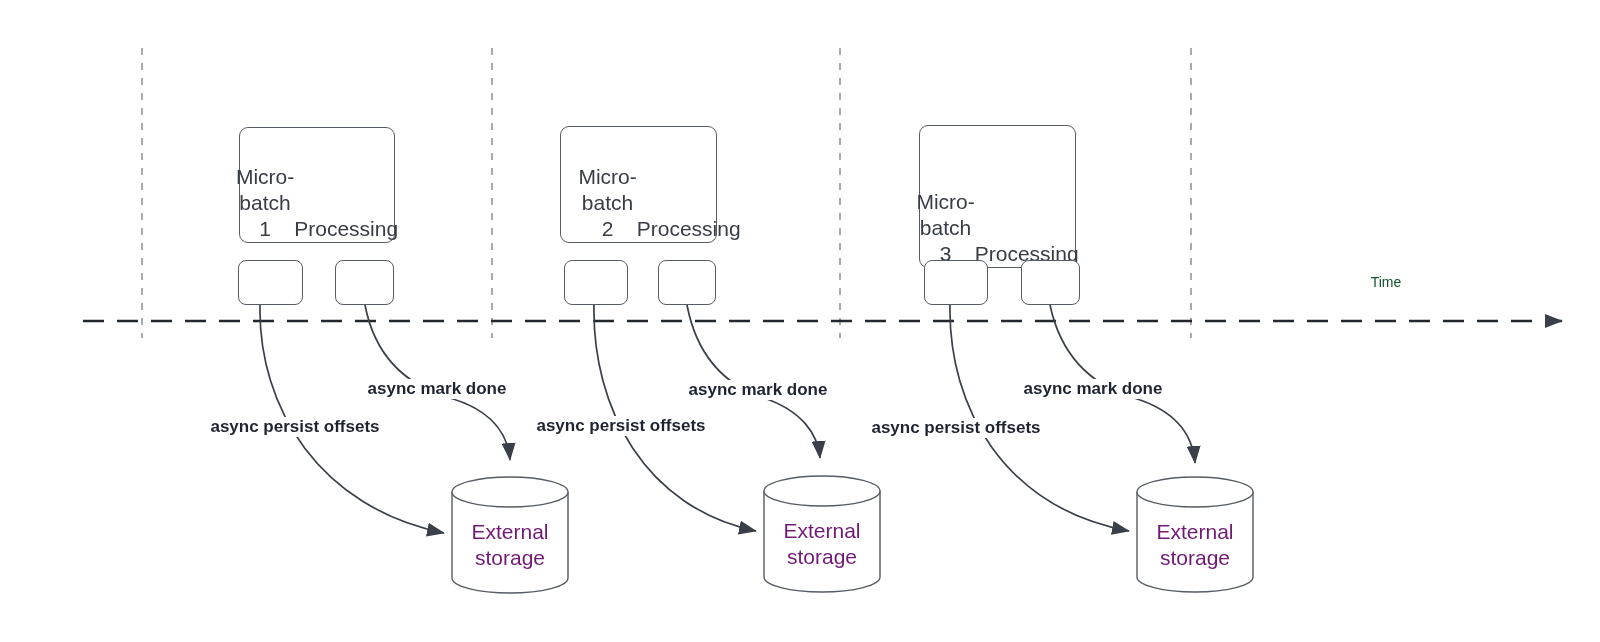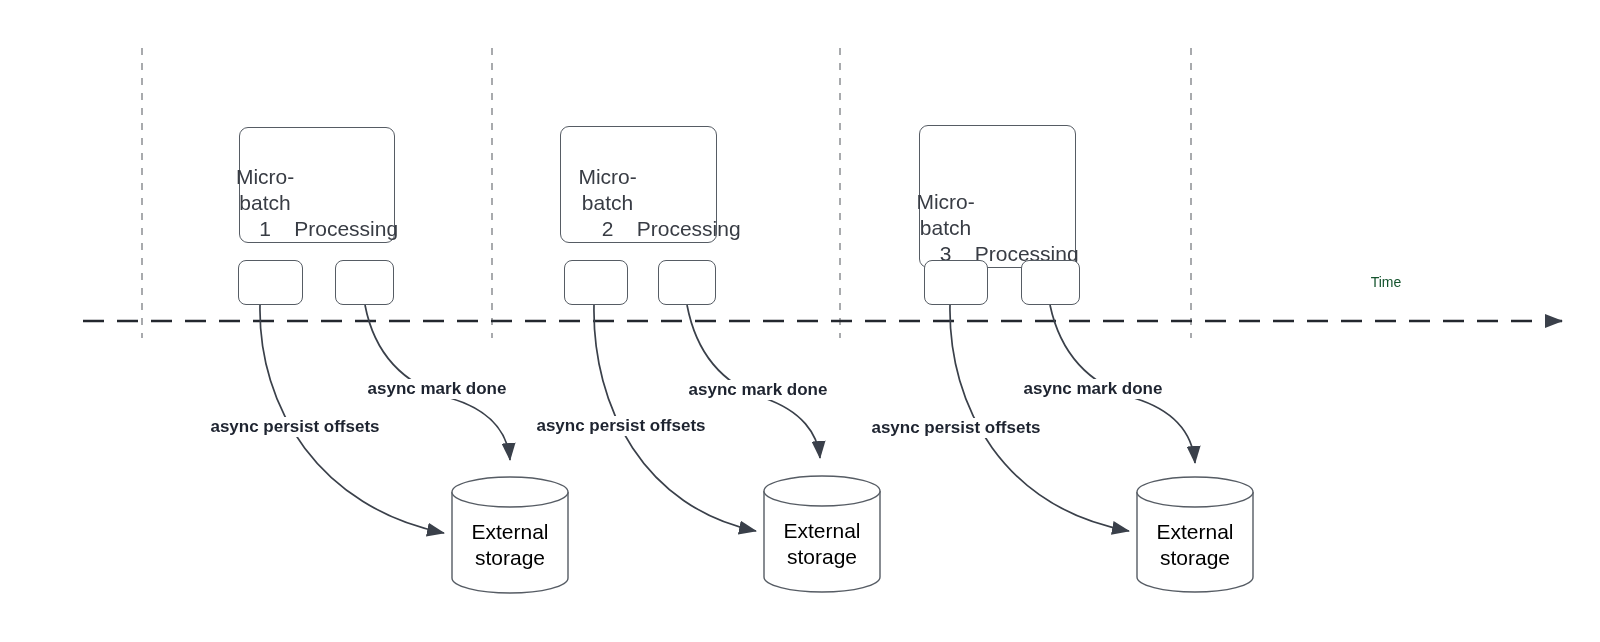--- a/index.html
+++ b/index.html
@@ -33,21 +33,21 @@
     box-sizing: border-box;
     border: 1.4px solid #565c64;
     border-radius: 8px;
     background: #ffffff;
     z-index: 3;
   }
   .cyl-label {
     position: absolute;
     transform: translate(-50%, -50%);
     text-align: center;
-    color: #000000;
+    color: #701a75;
     font-size: 21px;
     line-height: 26px;
     z-index: 4;
     white-space: nowrap;
   }
   .arc-label {
     position: absolute;
     transform: translate(-50%, -50%);
     font-size: 17px;
     font-weight: bold;

